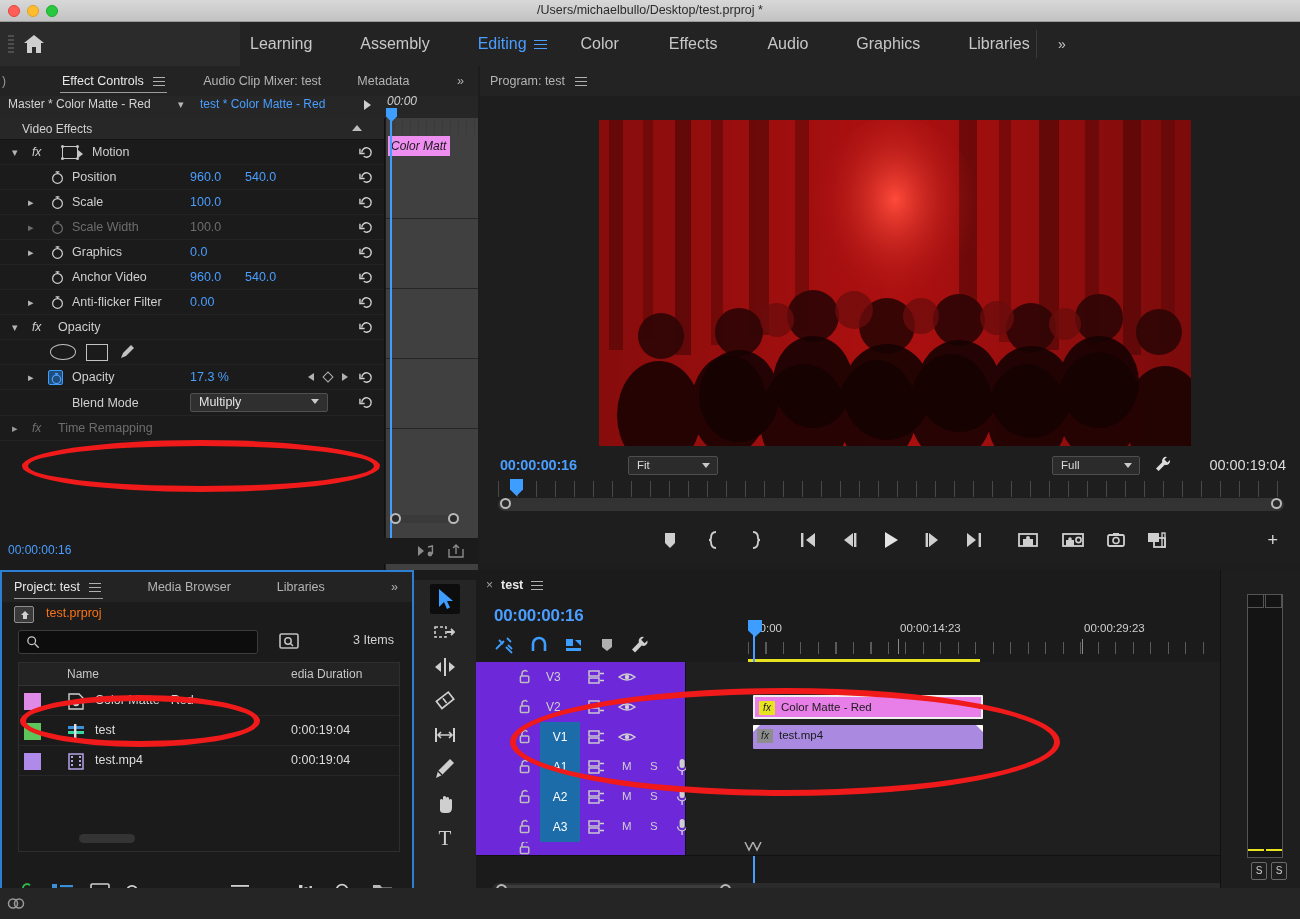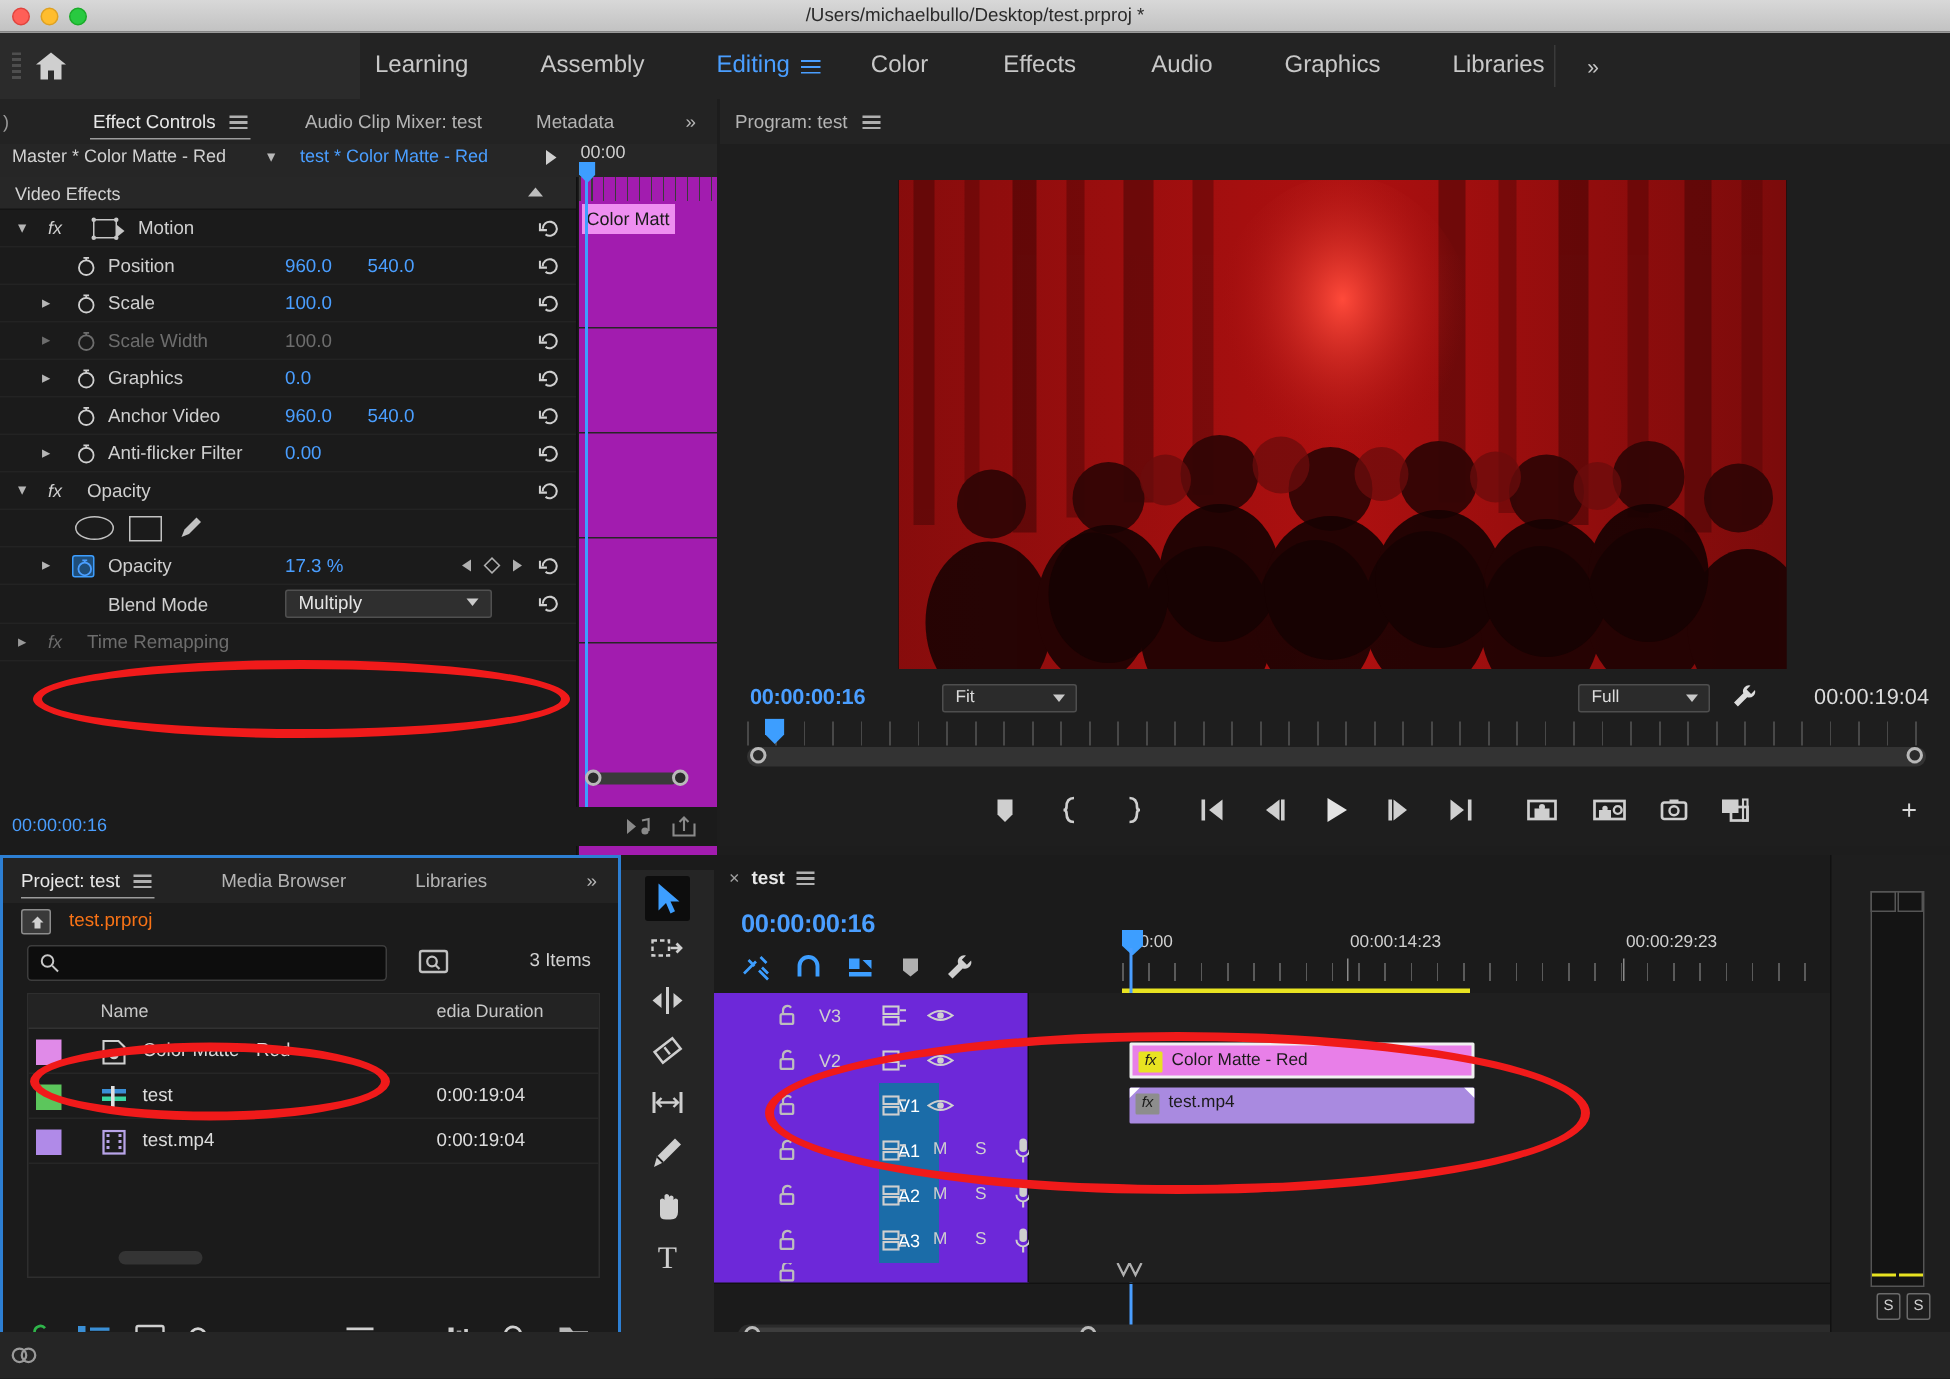--- a/index.html
+++ b/index.html
@@ -45,21 +45,21 @@
   #fx{left:0;top:66px;width:478px;height:498px;background:#1b1b1b;}
   .fx-head{position:absolute;left:0;top:30px;width:478px;height:22px;background:#262626;}
   .fx-clip1{position:absolute;left:8px;top:1px;font-size:12px;color:#d2d2d2;}
   .fx-chev{position:absolute;left:178px;top:2px;color:#b8b8b8;font-size:11px;}
   .fx-clip2{position:absolute;left:200px;top:1px;font-size:12px;color:#4a9eff;}
   .fx-play{position:absolute;left:364px;top:4px;width:0;height:0;
     border-left:7px solid #cfcfcf;border-top:5px solid transparent;border-bottom:5px solid transparent;}
   .fx-body{position:absolute;left:0;top:52px;width:385px;height:472px;background:#1b1b1b;
     border-right:1px solid #101010;overflow:hidden;}
   .ve-row{height:22px;line-height:22px;background:#272727;border-bottom:1px solid #141414;
-    font-size:12px;color:#d2d2d2;padding-left:10px;position:relative;}
+    font-size:12px;color:#d2d2d2;padding-left:22px;position:relative;}
   .ve-collapse{position:absolute;right:22px;top:7px;width:0;height:0;
     border-bottom:6px solid #bdbdbd;border-left:5px solid transparent;border-right:5px solid transparent;}
   .prow{position:relative;height:25px;border-bottom:1px solid #232323;font-size:12.5px;color:#cfcfcf;}
   .prow.dim{color:#6d6d6d;}
   .parrow{position:absolute;top:7px;width:10px;height:11px;color:#b5b5b5;font-size:11px;line-height:11px;}
   .stopw{position:absolute;top:5px;width:15px;height:15px;}
   .plabel{position:absolute;top:5px;font-size:12.5px;}
   .pval{position:absolute;top:5px;font-size:12.5px;color:#4a9eff;}
   .pval.dim{color:#6d6d6d;}
   .reset{position:absolute;right:10px;top:5px;width:15px;height:15px;}
@@ -77,21 +77,21 @@
   .kf-l{position:absolute;right:70px;top:8px;width:0;height:0;border-right:6px solid #b0b0b0;
     border-top:4px solid transparent;border-bottom:4px solid transparent;}
   .kf-d{position:absolute;right:52px;top:8px;width:8px;height:8px;border:1.3px solid #b0b0b0;transform:rotate(45deg);}
   .kf-r{position:absolute;right:36px;top:8px;width:0;height:0;border-left:6px solid #b0b0b0;
     border-top:4px solid transparent;border-bottom:4px solid transparent;}
   .blendsel{position:absolute;left:190px;top:3px;width:138px;height:19px;background:#2f2f2f;
     border:1px solid #505050;border-radius:2px;font-size:12.5px;color:#e4e4e4;line-height:17px;padding-left:8px;}
   .blendsel .cd{position:absolute;right:8px;top:5px;width:0;height:0;border-top:5px solid #cacaca;
     border-left:4.5px solid transparent;border-right:4.5px solid transparent;}
   
-  .fx-tl{position:absolute;left:386px;top:52px;width:92px;height:472px;background:#a21caf;}
+  .fx-tl{position:absolute;left:386px;top:52px;width:92px;height:472px;background:#404040;font-style:italic;}
   .fx-tc{position:absolute;left:1px;top:-24px;font-size:12px;color:#cfcfcf;}
   .fx-ruler{position:absolute;left:0;top:0;width:92px;height:16px;
     background:repeating-linear-gradient(90deg,#3a3a3a 0 1px,transparent 1px 8px);}
   .fx-chip{position:absolute;left:2px;top:18px;width:62px;height:20px;background:#ee8ef0;
     color:#1a1a1a;font-size:12px;line-height:20px;padding-left:3px;overflow:hidden;white-space:nowrap;}
   .fx-cti{position:absolute;left:4px;top:-8px;width:2px;height:440px;background:#3d9eff;}
   .fx-cti-h{position:absolute;left:0px;top:-10px;width:11px;height:14px;background:#3d9eff;
     clip-path:polygon(0 0,100% 0,100% 60%,50% 100%,0 60%);}
   .fx-gl{position:absolute;left:0;width:92px;height:1px;background:#262626;}
   .fx-sb{position:absolute;left:386px;bottom:38px;width:88px;height:14px;}
@@ -158,21 +158,21 @@
   .rbig{position:absolute;top:17px;width:1px;height:15px;background:#8a8a8a;}
   .wrbar{position:absolute;left:0;top:37px;width:232px;height:3px;background:#e8e321;}
   .tl-cti{position:absolute;top:50px;width:14px;height:17px;background:#3d9eff;
     clip-path:polygon(0 0,100% 0,100% 62%,50% 100%,0 62%);}
   .tl-ctiline{position:absolute;top:62px;width:2px;height:255px;background:#4a9eff;}
   .trk{position:absolute;left:0;width:824px;height:30px;border-bottom:1px solid #111;}
   .trk .hdr{position:absolute;left:0;top:0;width:210px;height:30px;background:#6d28d9;border-right:1px solid #111;}
   .lock{position:absolute;left:42px;top:7px;width:14px;height:15px;}
   .tname{position:absolute;left:70px;top:8px;font-size:12px;color:#cfcfcf;}
   .tname.on{left:64px;top:0;width:40px;height:30px;background:#1b6ca8;color:#fff;
-    text-align:center;line-height:30px;font-size:12px;margin-left:46px;}
+    text-align:center;line-height:30px;font-size:12px;}
   .sync{position:absolute;left:112px;top:8px;width:18px;height:14px;}
   .eye{position:absolute;left:142px;top:9px;width:18px;height:12px;}
   .ms{position:absolute;top:8px;font-size:11.5px;color:#cfcfcf;}
   .mic{position:absolute;left:172px;top:6px;width:12px;height:18px;}
   .tarea{position:absolute;left:210px;top:0;width:614px;height:30px;background:#1f1f1f;}
   .clip{position:absolute;top:3px;height:24px;border-radius:1px;overflow:hidden;}
   .clip .fxb{position:absolute;left:4px;top:4px;width:16px;height:14px;font-size:10px;
     font-style:italic;text-align:center;line-height:14px;border-radius:1px;}
   .clip .cl{position:absolute;left:26px;top:4px;font-size:11.5px;color:#1b1b1b;white-space:nowrap;}
   .tl-hscroll{position:absolute;left:16px;bottom:22px;width:790px;height:14px;background:#2b2b2b;border-radius:7px;}

